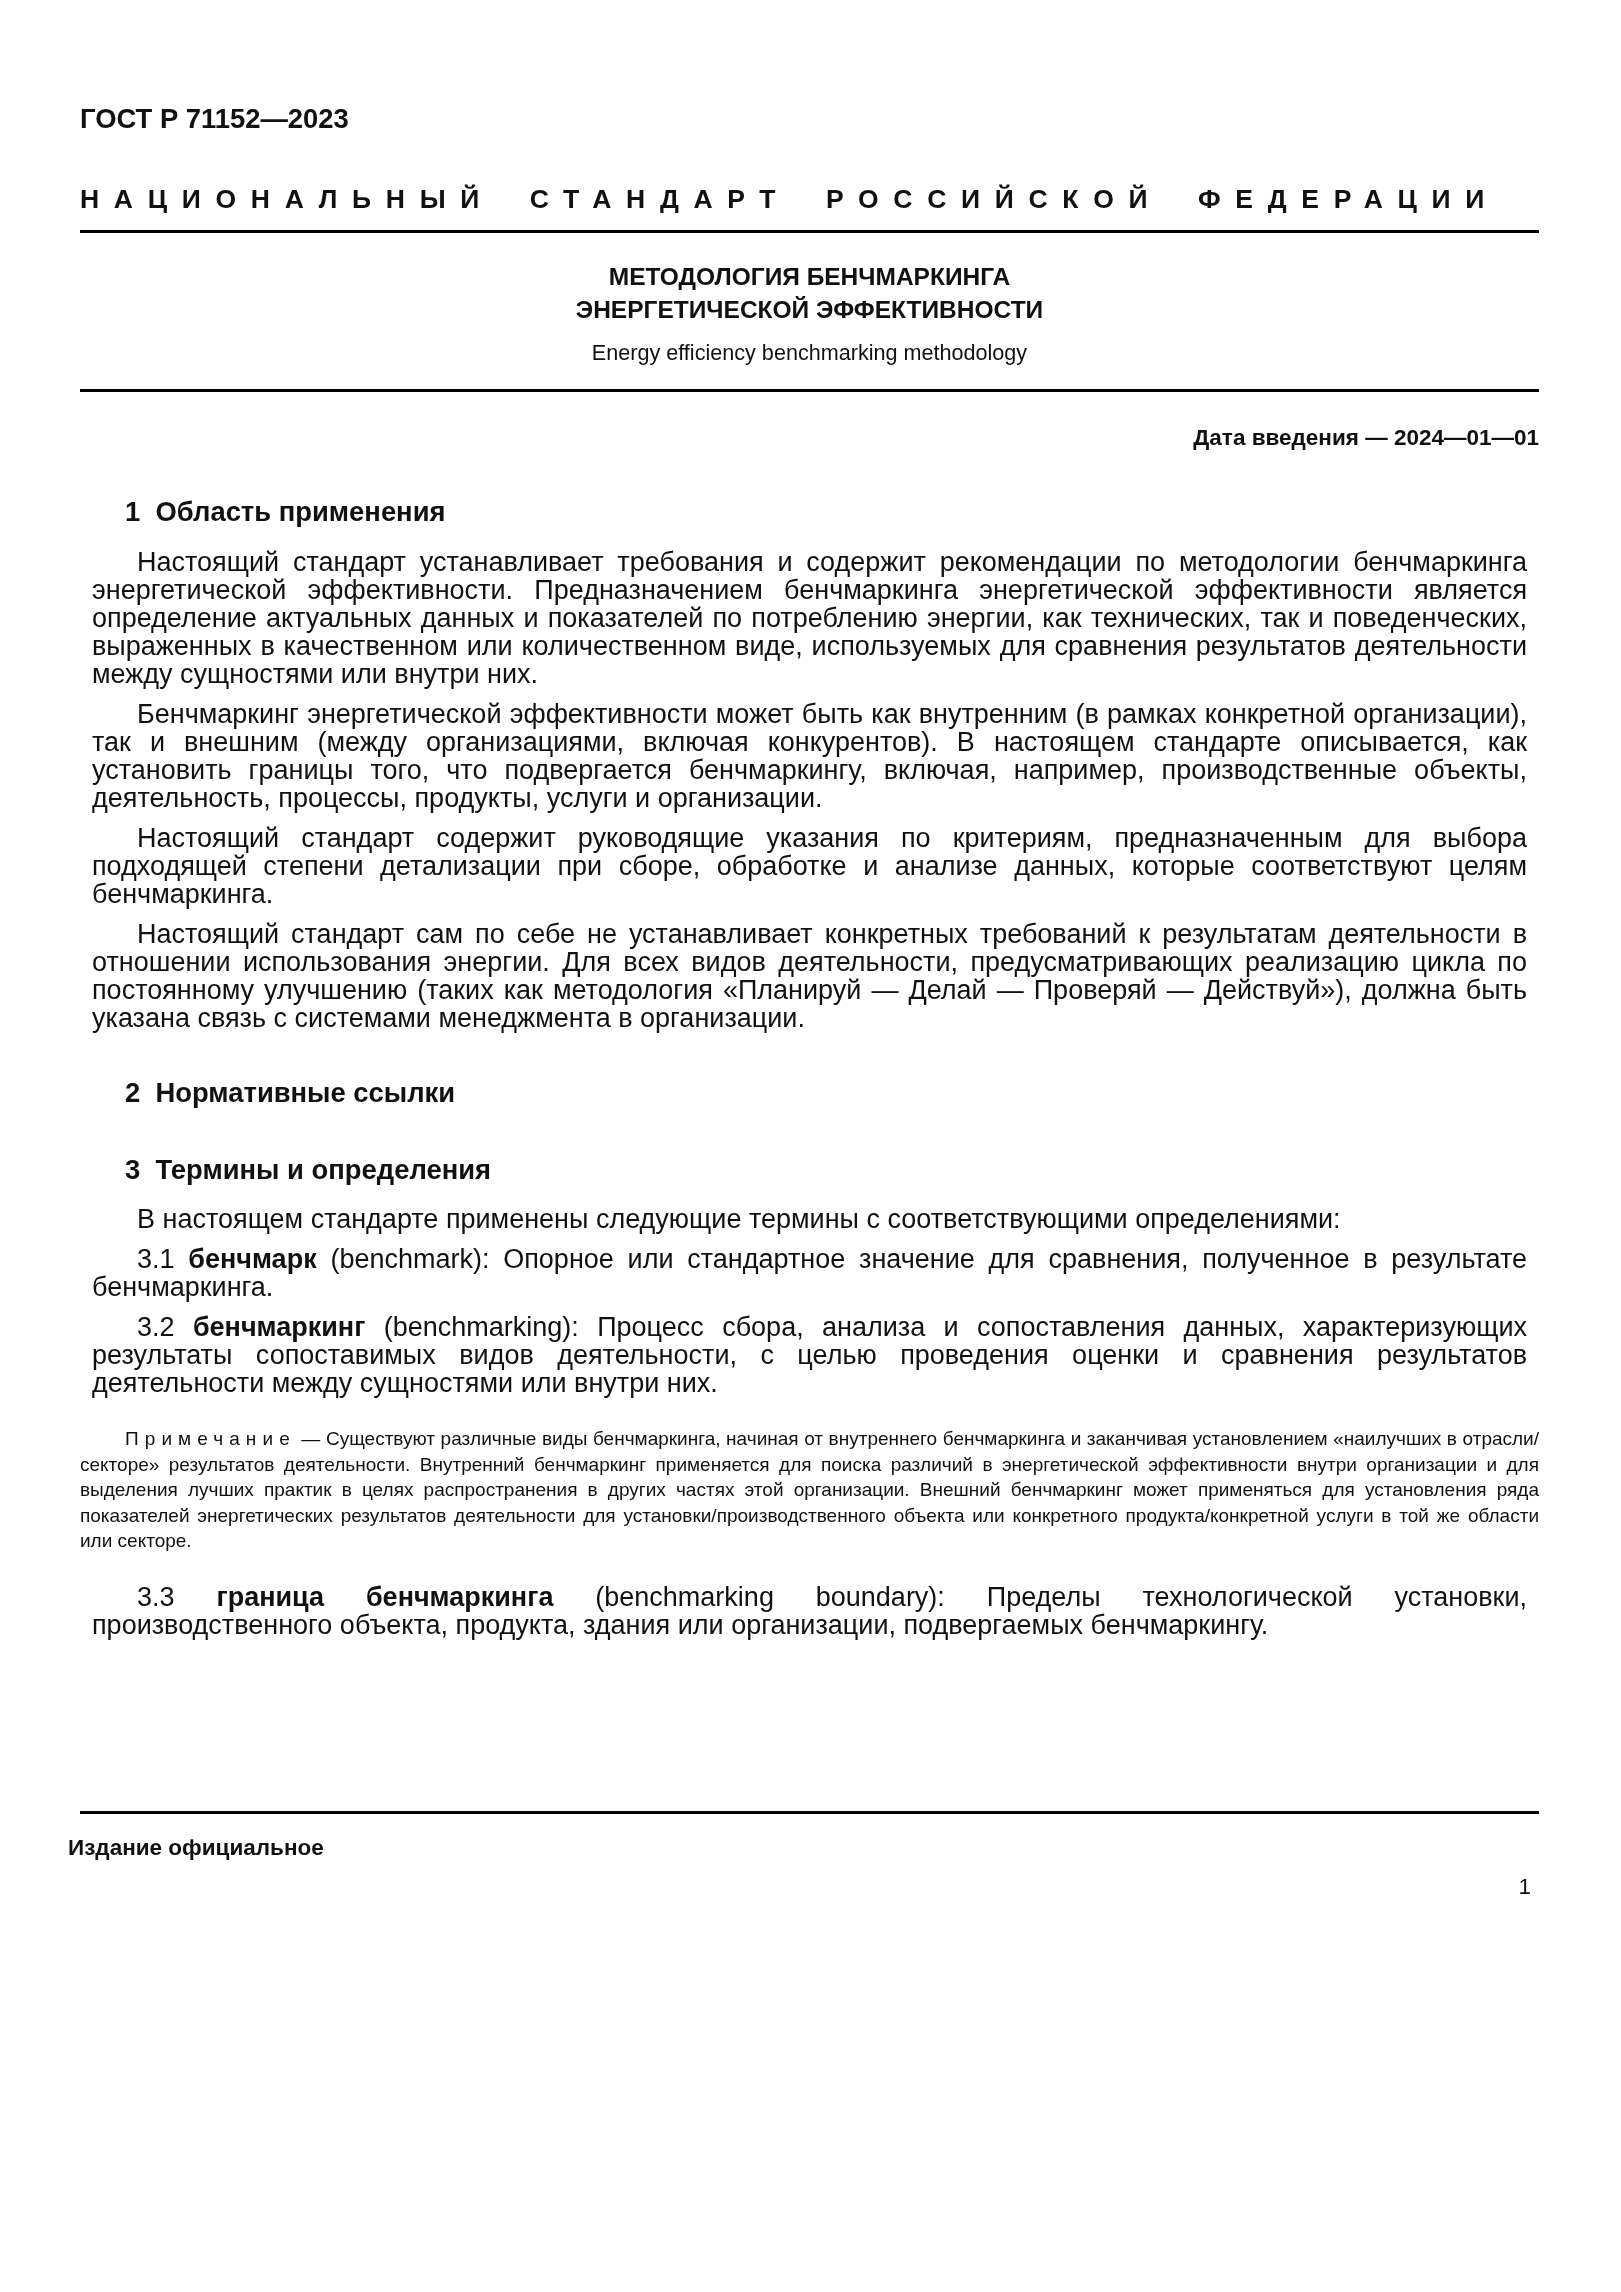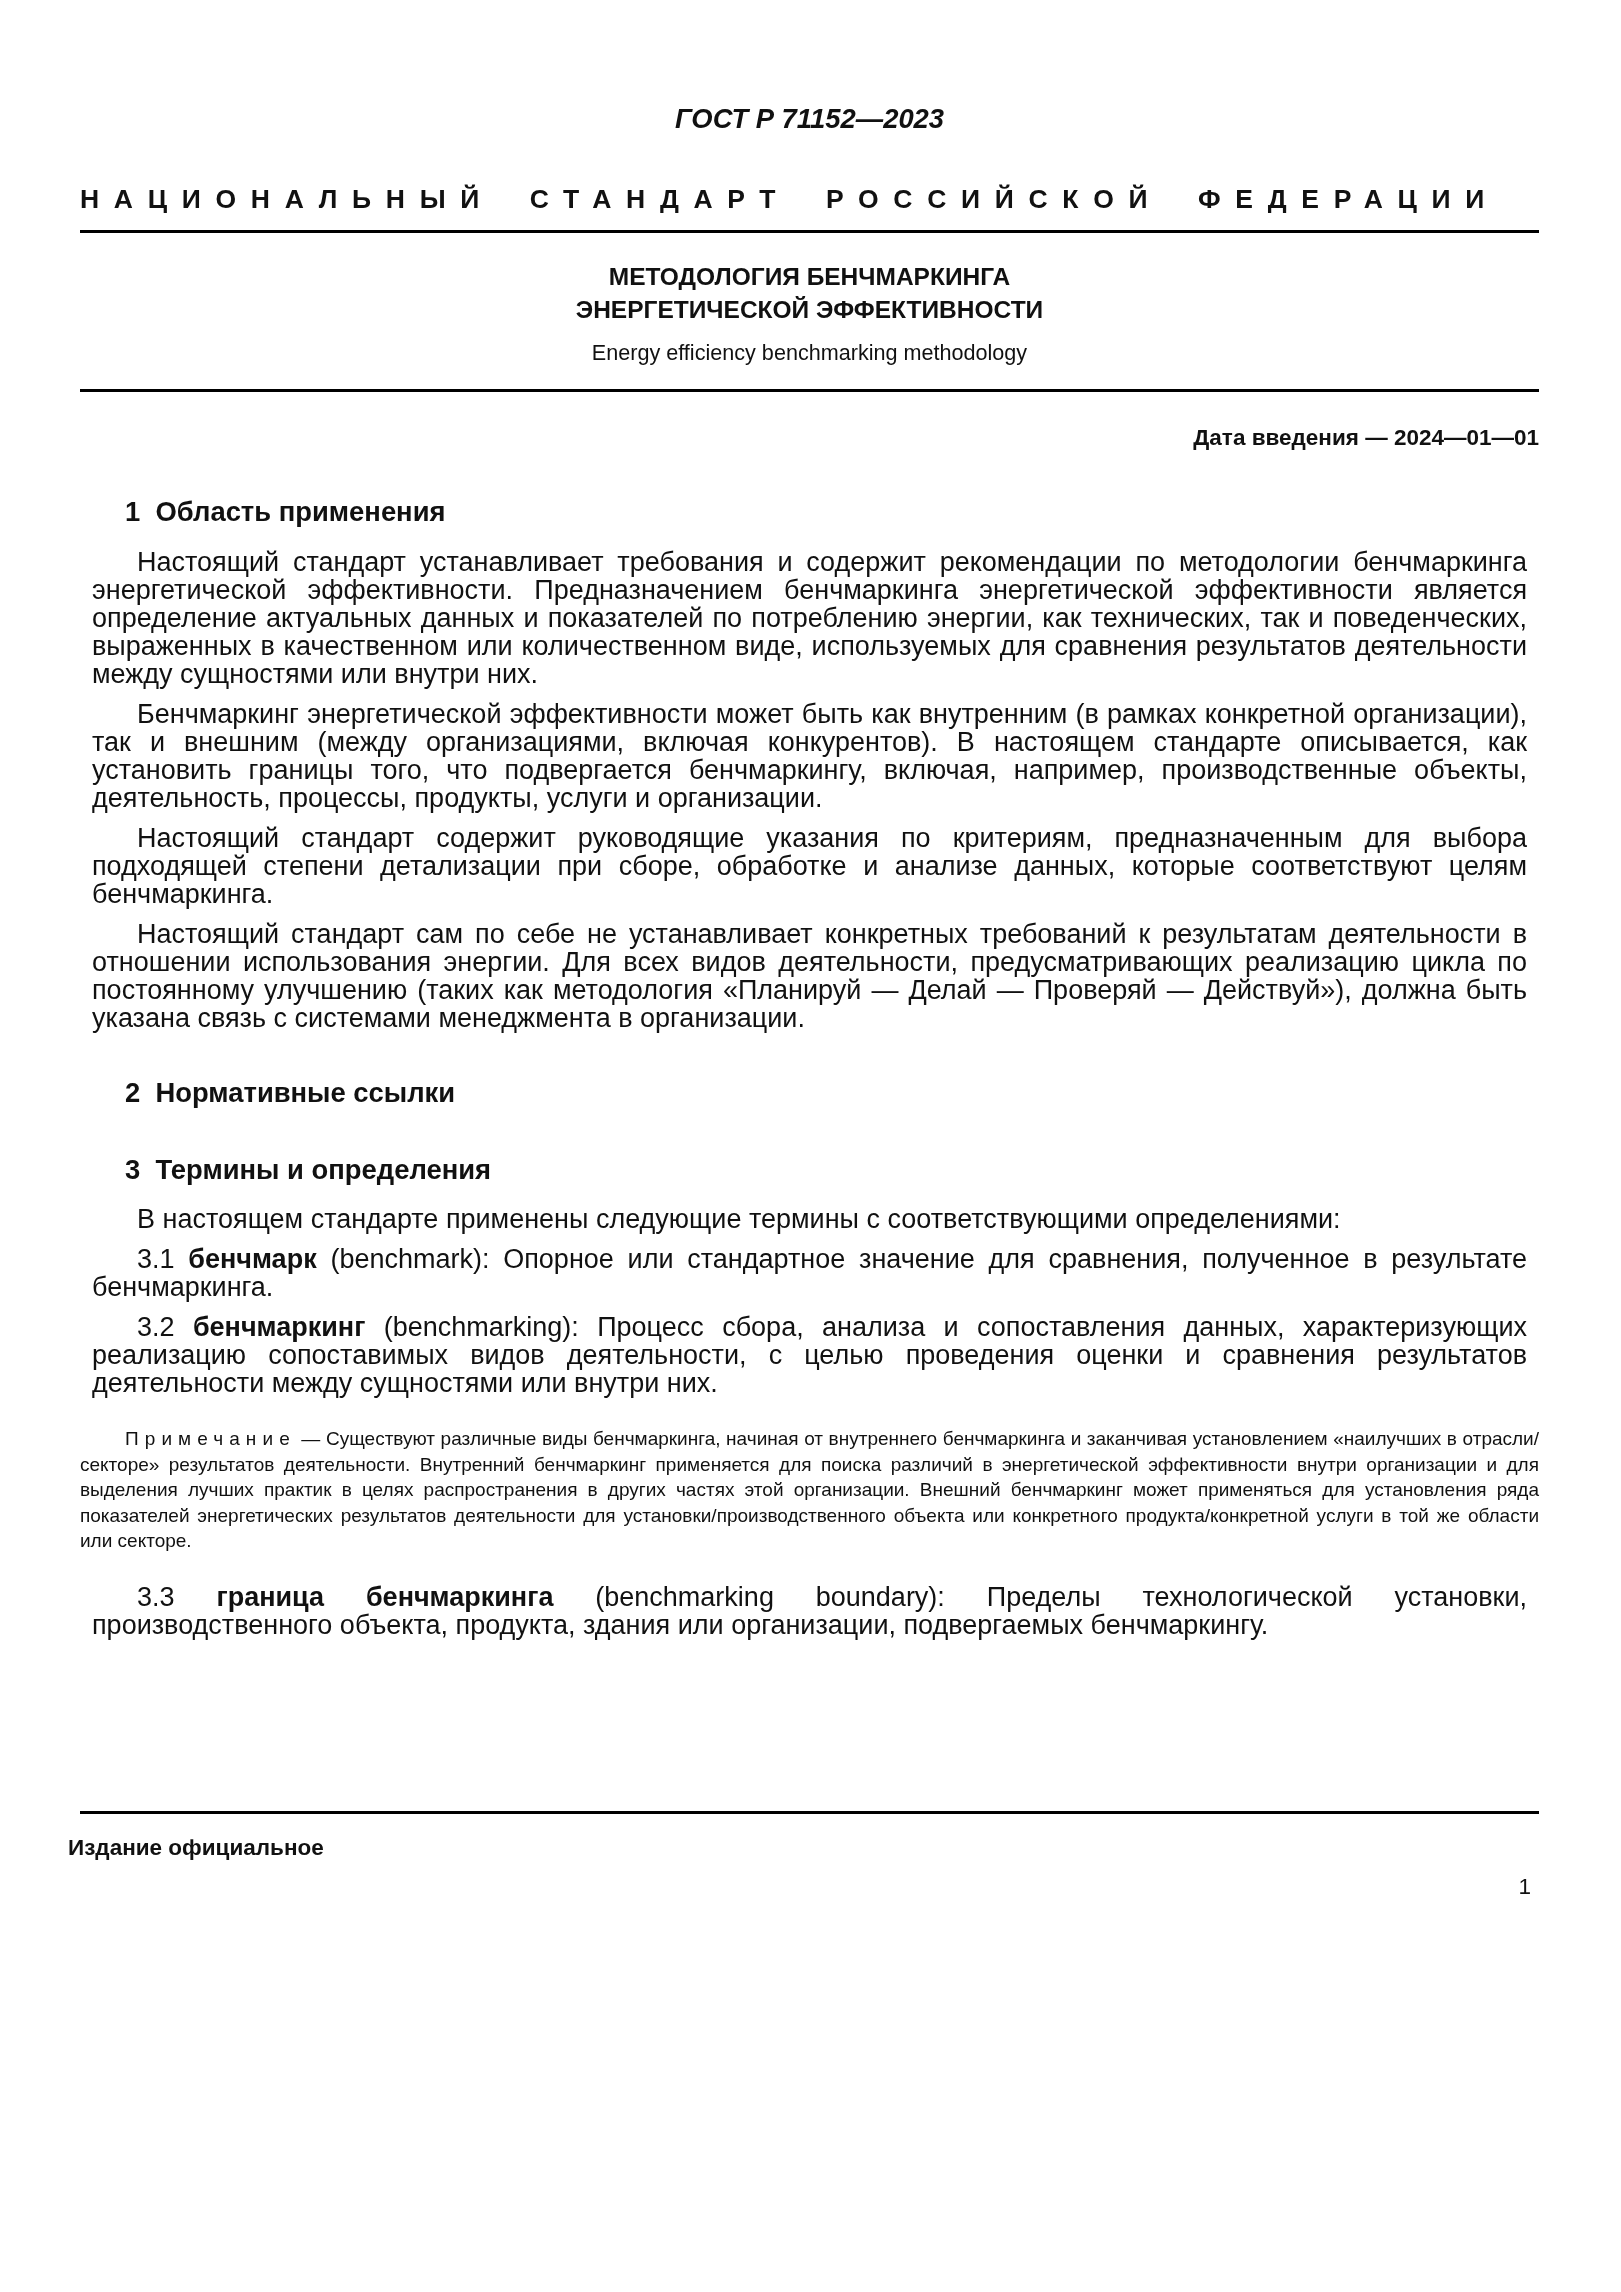--- a/index.html
+++ b/index.html
@@ -13,25 +13,24 @@
     width: 1621px;
     height: 2293px;
     margin: 0 auto;
     background: #ffffff;
     box-sizing: border-box;
     padding: 103px 82px 0 80px;
     font-family: "Liberation Sans", sans-serif;
     color: #111111;
   }
   .doc-code {
-    text-align: center;
+    text-align: left;
     font-weight: bold;
     font-size: 27.4px;
     line-height: 31px;
-    font-style: italic;
   }
   .std-type {
     margin-top: 50px;
     font-weight: bold;
     font-size: 26.5px;
     line-height: 30px;
     letter-spacing: 14.7px;
     word-spacing: 13.7px;
     white-space: nowrap;
   }
@@ -136,21 +135,21 @@
   <p class="body-p">Настоящий стандарт содержит руководящие указания по критериям, предназначенным для выбора подходящей степени детализации при сборе, обработке и анализе данных, которые соответствуют целям бенчмаркинга.</p>
   <p class="body-p">Настоящий стандарт сам по себе не устанавливает конкретных требований к результатам деятельности в отношении использования энергии. Для всех видов деятельности, предусматривающих реализацию цикла по постоянному улучшению (таких как методология «Планируй — Делай — Проверяй — Действуй»), должна быть указана связь с системами менеджмента в организации.</p>
 
   <div class="sec-heading">2  Нормативные ссылки</div>
 
   <div class="sec-heading">3  Термины и определения</div>
   <p class="body-p">В настоящем стандарте применены следующие термины с соответствующими определениями:</p>
 
   <p class="body-p"><span class="term-number">3.1</span> <b>бенчмарк</b><span> (benchmark): Опорное или стандартное значение для сравнения, полученное в результате бенчмаркинга.</span></p>
 
-  <p class="body-p"><span class="term-number">3.2</span> <b>бенчмаркинг</b><span> (benchmarking): Процесс сбора, анализа и сопоставления данных, характеризующих реализацию сопоставимых видов деятельности, с целью проведения оценки и сравнения результатов деятельности между сущностями или внутри них.</span></p>
+  <p class="body-p"><span class="term-number">3.2</span> <b>бенчмаркинг</b><span> (benchmarking): Процесс сбора, анализа и сопоставления данных, характеризующих результаты сопоставимых видов деятельности, с целью проведения оценки и сравнения результатов деятельности между сущностями или внутри них.</span></p>
 
   <p class="note-p"><span class="note-label">Примечание</span> <span>— Существуют различные виды бенчмаркинга, начиная от внутреннего бенчмаркинга и заканчивая установлением «наилучших в отрасли/секторе» результатов деятельности. Внутренний бенчмаркинг применяется для поиска различий в энергетической эффективности внутри организации и для выделения лучших практик в целях распространения в других частях этой организации. Внешний бенчмаркинг может применяться для установления ряда показателей энергетических результатов деятельности для установки/производственного объекта или конкретного продукта/конкретной услуги в той же области или секторе.</span></p>
 
   <p class="body-p"><span class="term-number">3.3</span> <b>граница бенчмаркинга</b><span> (benchmarking boundary): Пределы технологической установки, производственного объекта, продукта, здания или организации, подвергаемых бенчмаркингу.</span></p>
 
   <div class="footer-rule"></div>
   <div class="footer-note">Издание официальное</div>
   <div class="page-number">1</div>
 
 </div>

